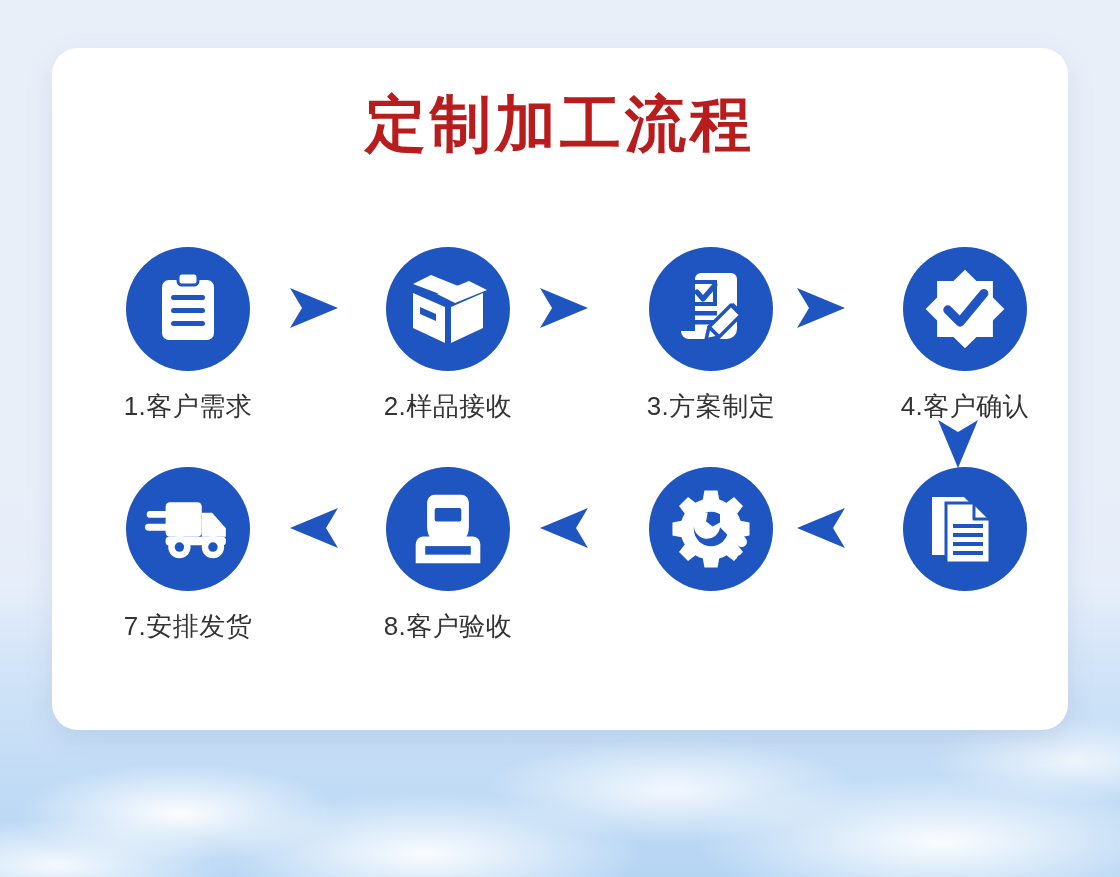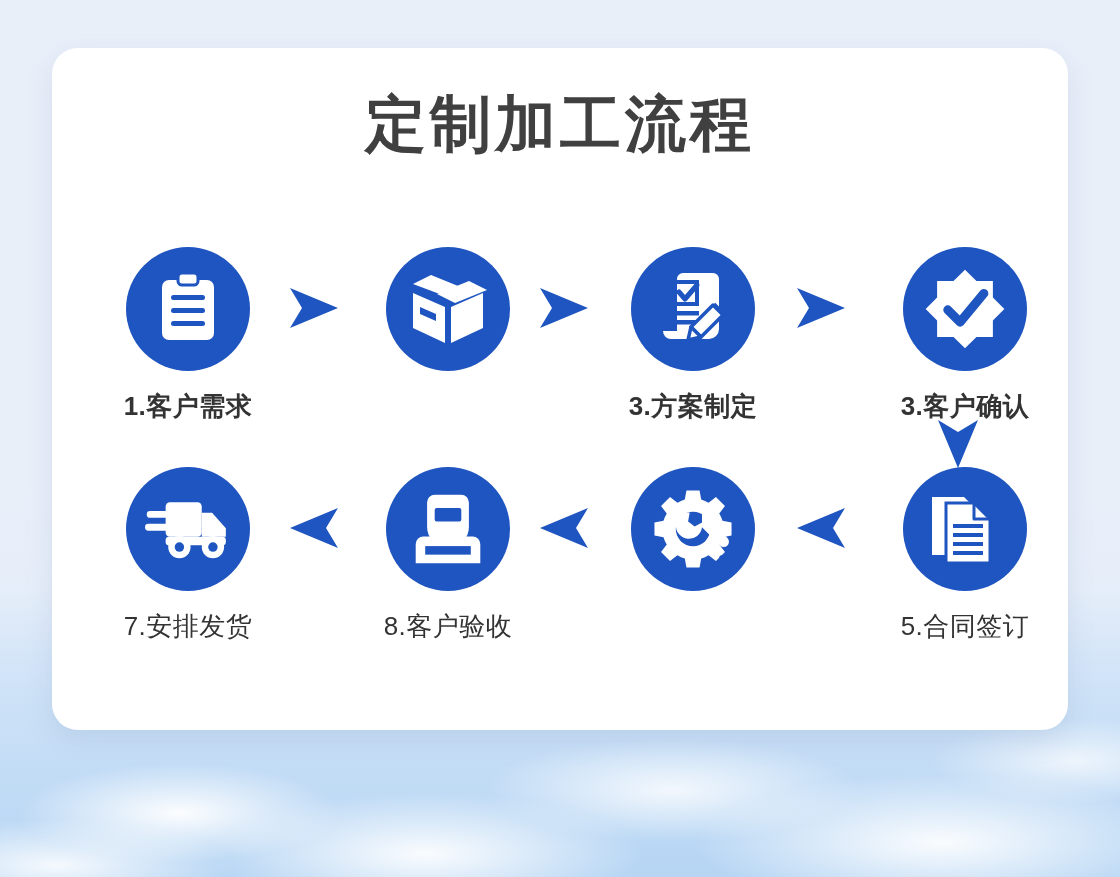--- a/index.html
+++ b/index.html
@@ -53,21 +53,21 @@
   }
 
   
   #page-title {
     position: absolute;
     left: 0; right: 0;
     top: 94px;
     text-align: center;
     font-size: 61px;
     font-weight: bold;
-    color: #404040;
+    color: #b91c1c;
     letter-spacing: 4px;
     line-height: 1;
     z-index: 4;
   }
 
   
   .step {
     position: absolute;
     width: 190px;
     text-align: center;
@@ -86,25 +86,25 @@
   .circle svg { display: block; }
   .step-label {
     margin-top: 18px;
     font-size: 26px;
     color: #333333;
     white-space: nowrap;
     letter-spacing: .5px;
   }
 
   
-  .row1 { top: 247px; font-weight: bold; }
+  .row1 { top: 247px; }
   .row2 { top: 467px; }
   .col1 { left: 93px; }
   .col2 { left: 353px; }
-  .col3 { left: 598px; }
+  .col3 { left: 616px; }
   .col4 { left: 870px; }
 
   
   .arrow {
     position: absolute;
     z-index: 4;
   }
   .arrow svg { display: block; }
 
   .a-r1 { left: 288px; top: 285px; }
@@ -150,20 +150,21 @@
         <path d="M74 22 L42 36 L42 72 L74 57 Z" fill="#ffffff"></path>
 
         <path d="M22 4 L54 17 L36 25 L4 13 Z" fill="#ffffff"></path>
 
         <path d="M60 10 L78 19 L46 32 L28 23 Z" fill="#ffffff"></path>
 
         <path d="M11 36 L27 43 L27 50 L11 43 Z" fill="#1f55c0"></path>
       </svg>
     </span>
   </div>
+  <div class="step-label">2.样品接收</div>
 </div>
 
 <div class="step row1 col3">
   <div class="circle">
     <span>
       <svg width="76" height="76" viewBox="0 0 76 76">
         <path d="M14 2 h44 a6 6 0 0 1 6 6 v50 a10 10 0 0 1 -10 10 h-40 a8 8 0 0 0 8 -8 v-52 a6 6 0 0 1 6 -6 z" fill="#ffffff"></path>
         <path d="M8 60 h32 a8 8 0 0 1 -8 8 h-16 a8 8 0 0 1 -8 -8 z" fill="#ffffff"></path>
         <rect x="20" y="11" width="22" height="22" fill="none" stroke="#1f55c0" stroke-width="4"></rect>
         <path d="M24 21 l6 7 l12 -14" fill="none" stroke="#1f55c0" stroke-width="5" stroke-linecap="round" stroke-linejoin="round"></path>
@@ -183,40 +184,39 @@
 
 <div class="step row1 col4">
   <div class="circle">
     <span>
       <svg width="82" height="82" viewBox="0 0 100 100">
         <path d="M50 2 L64 16 L84 16 L84 36 L98 50 L84 64 L84 84 L64 84 L50 98 L36 84 L16 84 L16 64 L2 50 L16 36 L16 16 L36 16 Z" fill="#ffffff"></path>
         <path d="M29 51 L44 66 L73 31" fill="none" stroke="#1f55c0" stroke-width="11" stroke-linecap="round" stroke-linejoin="round"></path>
       </svg>
     </span>
   </div>
-  <div class="step-label">3.客户确认</div>
+  <div class="step-label">4.客户确认</div>
 </div>
 
 <div class="step row2 col4">
   <div class="circle">
     <span>
       <svg width="74" height="76" viewBox="0 0 74 76">
 
         <path d="M4 6 h32 l14 14 v44 h-46 z" fill="#ffffff"></path>
 
         <path d="M18 12 h28 l16 16 v44 h-44 z" fill="#ffffff" stroke="#1f55c0" stroke-width="3"></path>
         <path d="M46 12 v16 h16" fill="none" stroke="#1f55c0" stroke-width="3" stroke-linejoin="round"></path>
         <rect x="25" y="33" width="30" height="4" fill="#1f55c0"></rect>
         <rect x="25" y="42" width="30" height="4" fill="#1f55c0"></rect>
         <rect x="25" y="51" width="30" height="4" fill="#1f55c0"></rect>
         <rect x="25" y="60" width="30" height="4" fill="#1f55c0"></rect>
       </svg>
     </span>
   </div>
-  <div class="step-label">5.合同签订</div>
 </div>
 
 <div class="step row2 col3">
   <div class="circle">
     <span>
       <svg width="82" height="82" viewBox="0 0 100 100">
         <path d="M42 3 h16 l2 11 a37 37 0 0 1 9 4 l9 -7 l11 11 l-7 9 a37 37 0 0 1 4 9 l11 2 v16 l-11 2 a37 37 0 0 1 -4 9 l7 9 l-11 11 l-9 -7 a37 37 0 0 1 -9 4 l-2 11 h-16 l-2 -11 a37 37 0 0 1 -9 -4 l-9 7 l-11 -11 l7 -9 a37 37 0 0 1 -4 -9 l-11 -2 v-16 l11 -2 a37 37 0 0 1 4 -9 l-7 -9 l11 -11 l9 7 a37 37 0 0 1 9 -4 Z" fill="#ffffff"></path>
         <circle cx="50" cy="50" r="21" fill="#1f55c0"></circle>
 
         <path d="M46 30 a16 16 0 1 0 15 18 l22 22 a6 6 0 0 0 9 -9 l-22 -22 a16 16 0 0 0 -9 -9 l0 12 l-9 5 l-8 -6 Z" fill="#ffffff"></path>

